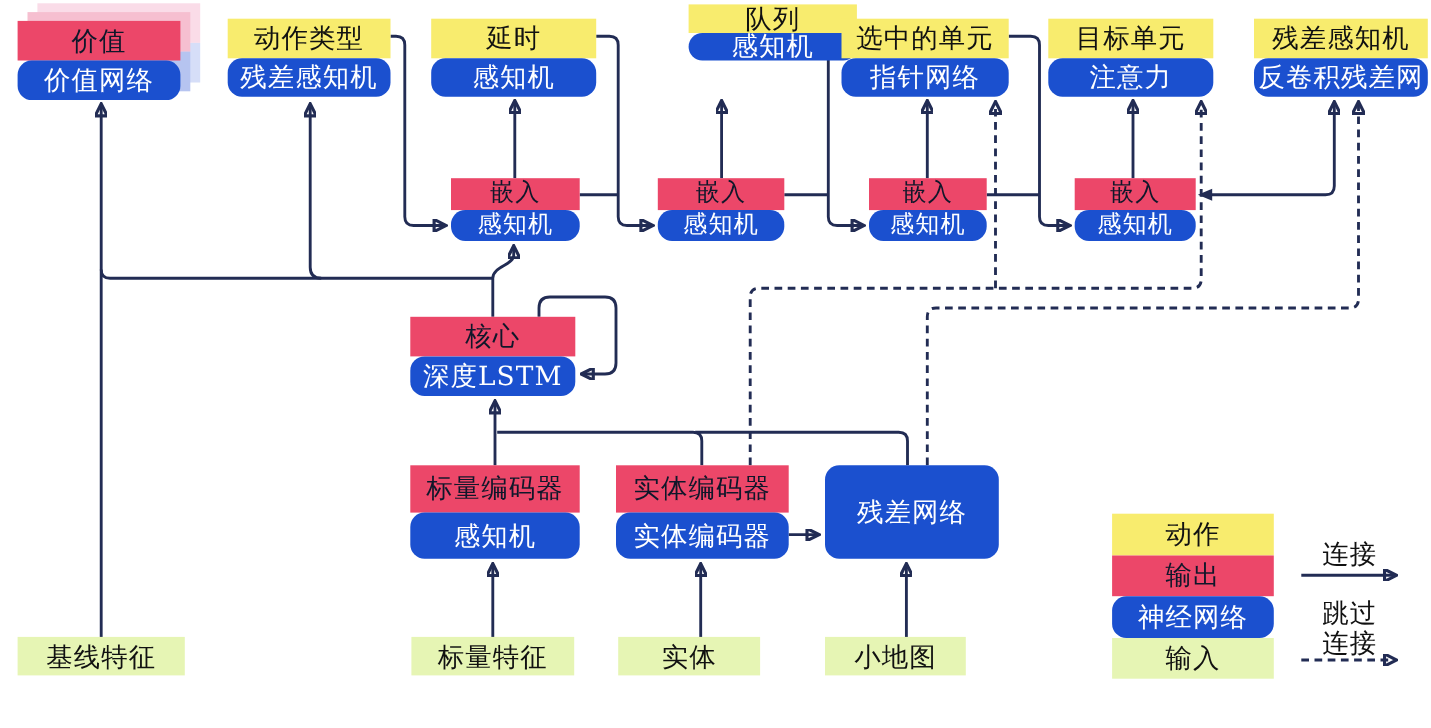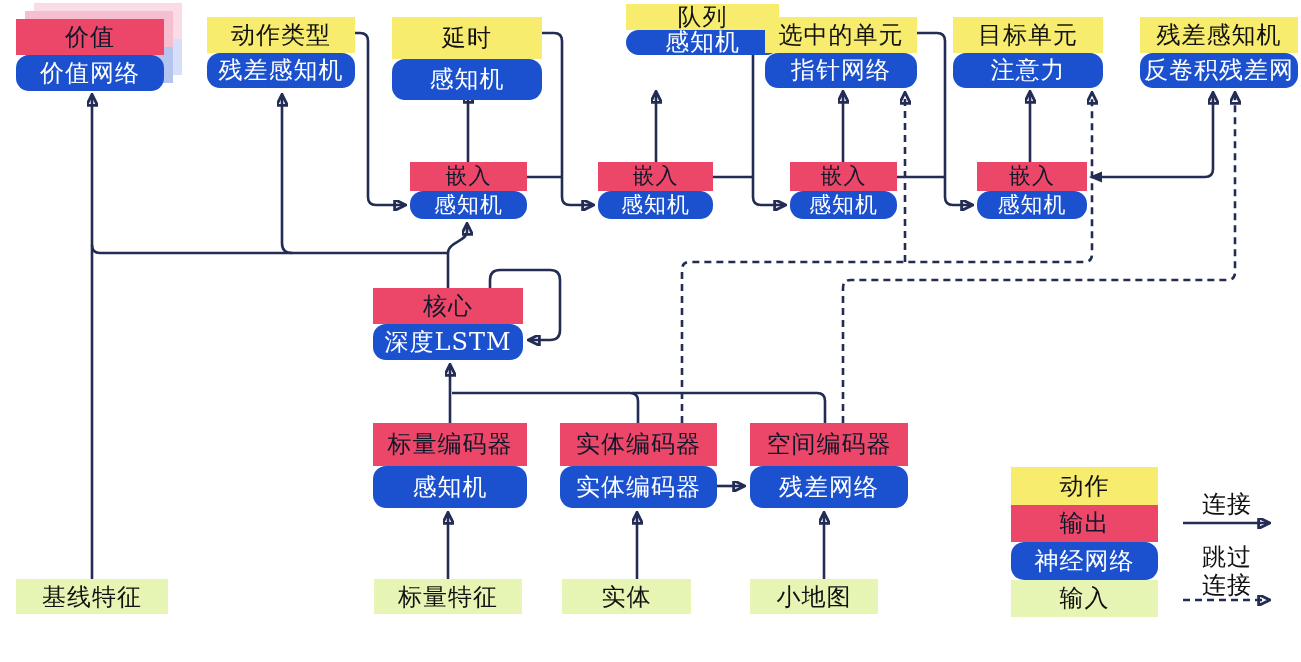--- a/index.html
+++ b/index.html
@@ -80,21 +80,21 @@
   </div>
 
   <div class="node" style="left:16px;top:19px;width:148px;height:72px;">
     <div class="row pink">价值</div>
     <div class="row blue">价值网络</div>
   </div>
   <div class="node" style="left:207px;top:17px;width:148px;height:71px;">
     <div class="row yellow">动作类型</div>
     <div class="row blue">残差感知机</div>
   </div>
-  <div class="node" style="left:392px;top:17px;width:150px;height:83px;">
+  <div class="node" style="left:392px;top:17px;width:150px;height:71px;">
     <div class="row yellow">延时</div>
     <div class="row blue">感知机</div>
   </div>
   <div class="node" style="left:580px;top:4px;width:153px;height:51px;padding-left:46px;">
     <div class="row yellow">队列</div>
     <div class="row blue">感知机</div>
   </div>
   <div class="node" style="left:765px;top:17px;width:152px;height:71px;">
     <div class="row yellow">选中的单元</div>
     <div class="row blue">指针网络</div>
@@ -132,21 +132,20 @@
 
   <div class="node" style="left:373px;top:423px;width:154px;height:85px;">
     <div class="row pink">标量编码器</div>
     <div class="row blue">感知机</div>
   </div>
   <div class="node" style="left:560px;top:423px;width:157px;height:85px;">
     <div class="row pink">实体编码器</div>
     <div class="row blue">实体编码器</div>
   </div>
   <div class="node" style="left:750px;top:423px;width:158px;height:85px;">
-    <div class="row pink">空间编码器</div>
     <div class="row blue">残差网络</div>
   </div>
 
   <div class="node" style="left:16px;top:579px;width:152px;height:35px;">
     <div class="row green">基线特征</div>
   </div>
   <div class="node" style="left:374px;top:579px;width:148px;height:35px;">
     <div class="row green">标量特征</div>
   </div>
   <div class="node" style="left:562px;top:579px;width:129px;height:35px;">

